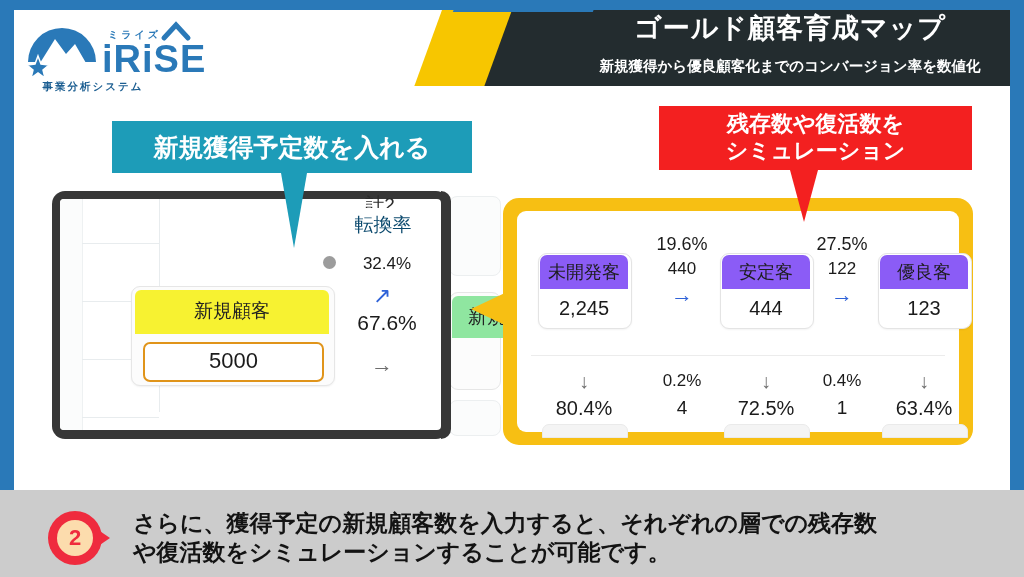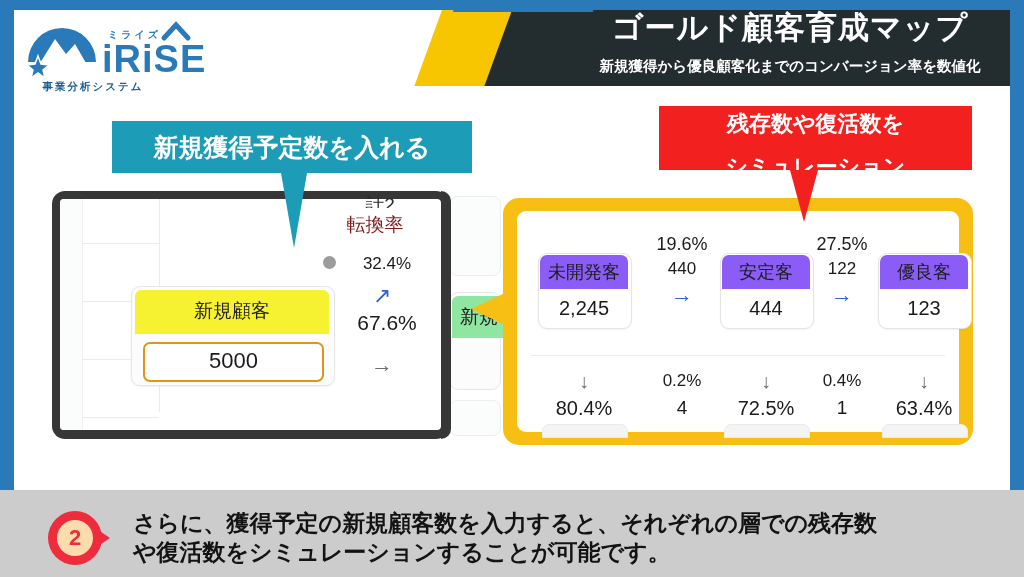--- a/index.html
+++ b/index.html
@@ -27,21 +27,21 @@
   .hdr-yellow{
     position:absolute;left:430px;top:0;width:105px;height:86px;
     background:#f7c600;transform:skewX(-20deg);z-index:28;
   }
   .hdr-blue-top{
     position:absolute;left:455px;top:0;width:140px;height:12px;
     background:#2a79b8;transform:skewX(-20deg);z-index:31;
   }
   .hdr-title{
     position:absolute;left:556px;top:6px;width:468px;height:44px;
-    color:#ffffff;font-size:31px;font-weight:bold;letter-spacing:1px;
+    color:#ffffff;font-size:27px;font-weight:bold;letter-spacing:1px;
     text-align:center;line-height:44px;z-index:33;white-space:nowrap;
   }
   .hdr-sub{
     position:absolute;left:556px;top:54px;width:468px;height:24px;
     color:#ffffff;font-size:14.5px;font-weight:bold;
     text-align:center;line-height:24px;z-index:33;white-space:nowrap;
   }
 
   
   .logo{position:absolute;left:22px;top:16px;width:190px;height:78px;z-index:35;}
@@ -71,21 +71,21 @@
   .callout-red{
     position:absolute;left:659px;top:106px;width:313px;height:64px;
     background:#f32020;z-index:25;
   }
   .callout-red-l1,.callout-red-l2{
     position:absolute;left:659px;width:313px;height:30px;
     text-align:center;color:#ffffff;font-size:22px;font-weight:bold;
     z-index:26;line-height:30px;white-space:nowrap;
   }
   .callout-red-l1{top:109px;}
-  .callout-red-l2{top:136px;margin-top:16px;}
+  .callout-red-l2{top:136px;}
   .callout-red-tail{
     position:absolute;left:790px;top:170px;width:0;height:0;
     border-left:14px solid transparent;border-right:14px solid transparent;
     border-top:52px solid #f32020;z-index:26;
   }
 
   
   .device{
     position:absolute;left:52px;top:191px;width:397px;height:248px;
     background:#373737;border-radius:13px;z-index:10;
@@ -117,22 +117,22 @@
   .nc-input{
     position:absolute;left:143px;top:342px;width:177px;height:36px;
     background:#ffffff;border:2.4px solid #e0941a;border-radius:7px;
     text-align:center;line-height:34px;color:#1b1b1b;font-size:22px;z-index:16;
   }
   .mid-cut{
     position:absolute;left:352px;top:192px;width:56px;height:16px;
     color:#2b2b2b;font-size:19px;text-align:center;overflow:hidden;z-index:13;
   }
   .mid-label{
-    position:absolute;left:336px;top:212px;width:78px;height:26px;
-    color:#7f1d1d;font-size:19px;text-align:center;line-height:26px;z-index:14;
+    position:absolute;left:344px;top:212px;width:78px;height:26px;
+    color:#0c4a6e;font-size:19px;text-align:center;line-height:26px;z-index:14;
   }
   .mid-dot{
     position:absolute;left:323px;top:256px;width:13px;height:13px;
     border-radius:50%;background:#9c9c9c;z-index:14;
   }
   .mid-p1{
     position:absolute;left:348px;top:251px;width:78px;height:26px;
     color:#1b1b1b;font-size:17px;text-align:center;line-height:26px;z-index:14;
   }
   .mid-arrow-up{
@@ -148,21 +148,21 @@
     color:#6d6d6d;font-size:22px;text-align:center;line-height:26px;z-index:14;
   }
 
   .dev-green-card{
     position:absolute;left:449px;top:292px;width:50px;height:96px;
     background:#fcfcfc;border:1px solid #e6e6e6;border-radius:9px;z-index:11;
   }
   .dev-green-head{
     position:absolute;left:452px;top:296px;width:46px;height:42px;
     background:#8fe6a0;border-radius:6px 6px 0 0;color:#222;
-    font-size:19px;line-height:42px;padding-left:8px;overflow:hidden;
+    font-size:19px;line-height:42px;padding-left:16px;overflow:hidden;
     white-space:nowrap;z-index:12;
   }
   .dev-top-card{
     position:absolute;left:449px;top:196px;width:50px;height:78px;
     background:#fbfcfc;border:1px solid #eceff0;border-radius:8px;z-index:11;
   }
   .dev-bot-card{
     position:absolute;left:449px;top:400px;width:50px;height:34px;
     background:#fbfcfc;border:1px solid #eceff0;border-radius:8px;z-index:11;
   }

